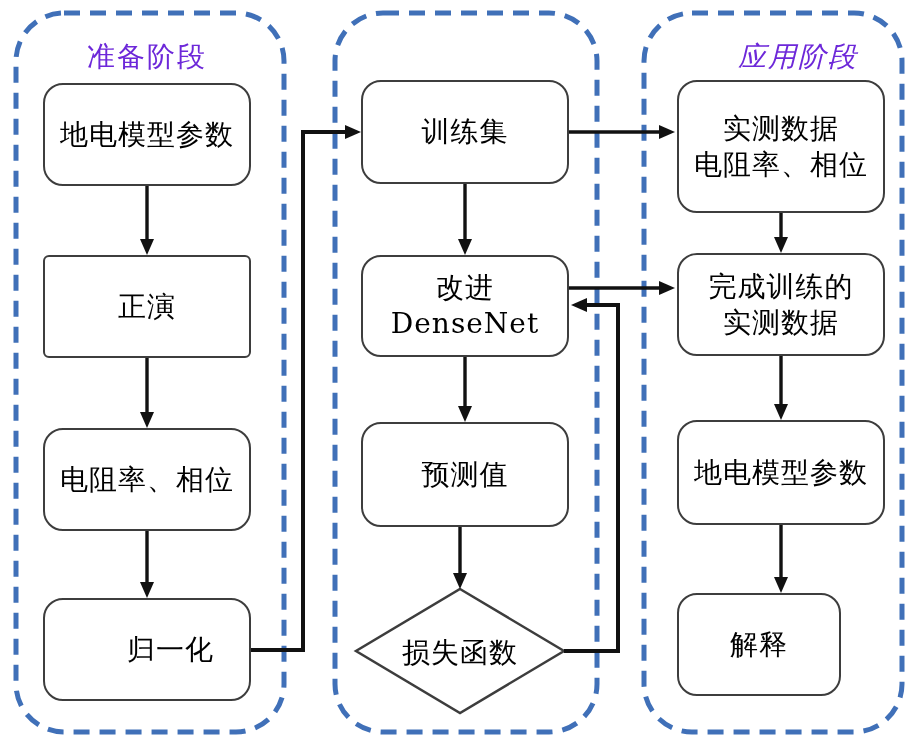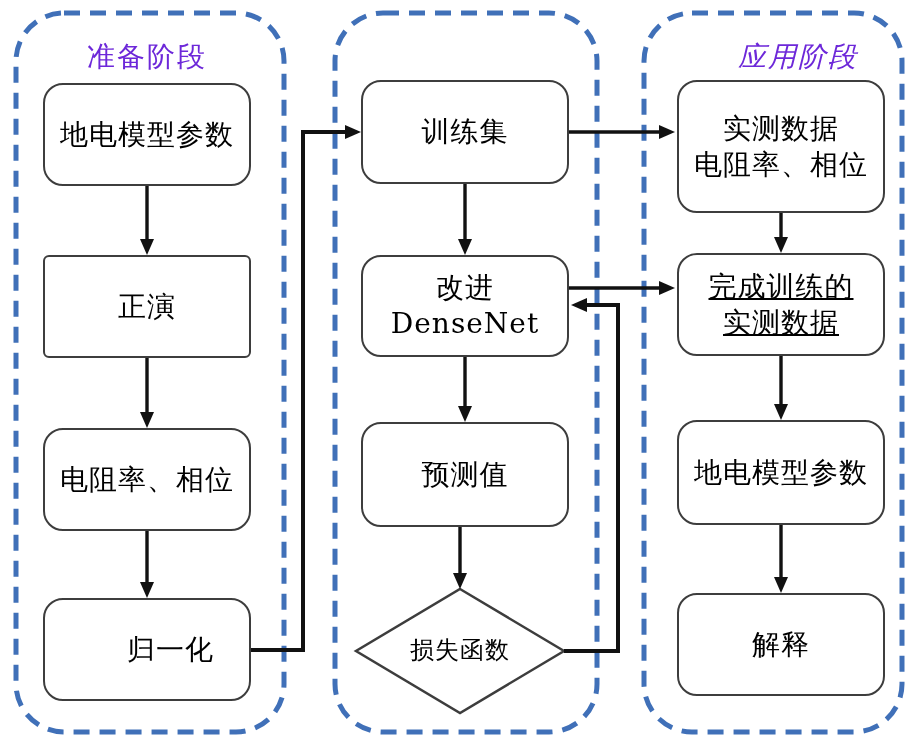--- a/index.html
+++ b/index.html
@@ -48,21 +48,21 @@
     text-align: center;
     line-height: 36px;
     letter-spacing: 1px;
     white-space: nowrap;
   }
   .diamond-label {
     position: absolute;
     z-index: 3;
     width: 208px;
     text-align: center;
-    font-size: 24px;
+    font-size: 28px;
     color: #000000;
     letter-spacing: 1px;
     white-space: nowrap;
   }
 </style>
 </head>
 <body>
 
 <div class="canvas">
 
@@ -122,24 +122,24 @@
   <div class="node" style="left:361px; top:255px; width:208px; height:102px;">
     <span>改进</span>
     <span>DenseNet</span>
   </div>
   <div class="diamond-label" style="left:356px; top:634px;">损失函数</div>
 
   <div class="node" style="left:677px; top:80px; width:208px; height:133px;">
     <span>实测数据</span>
     <span>电阻率、相位</span>
   </div>
-  <div class="node" style="left:677px; top:253px; width:208px; height:103px;text-decoration:underline;">
+  <div class="node" style="left:677px; top:253px; width:208px; height:103px;">
     <span>完成训练的</span>
     <span>实测数据</span>
   </div>
   <div class="node" style="left:677px; top:420px; width:208px; height:105px;">
     <span>地电模型参数</span>
   </div>
-  <div class="node" style="left:677px; top:593px; width:208px; height:103px;">
+  <div class="node" style="left:677px; top:593px; width:164px; height:103px;">
     <span>解释</span>
   </div>
 
 </div>
 
 </body></html>

